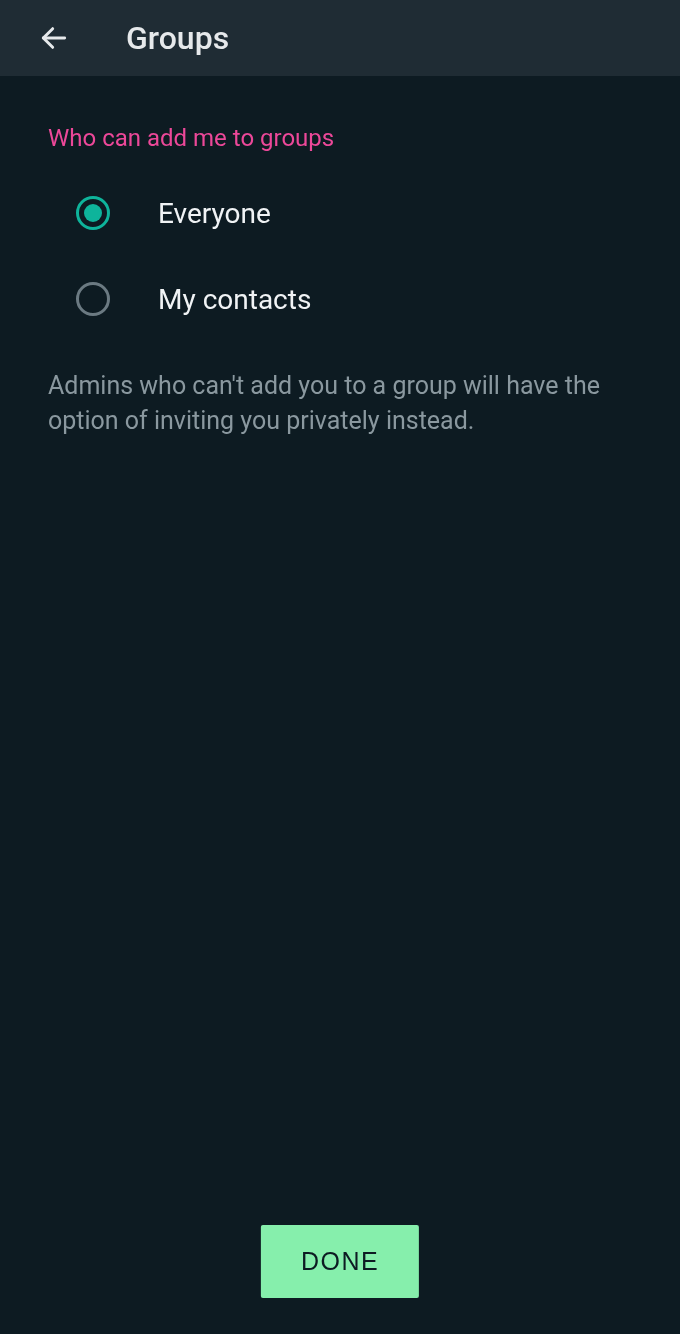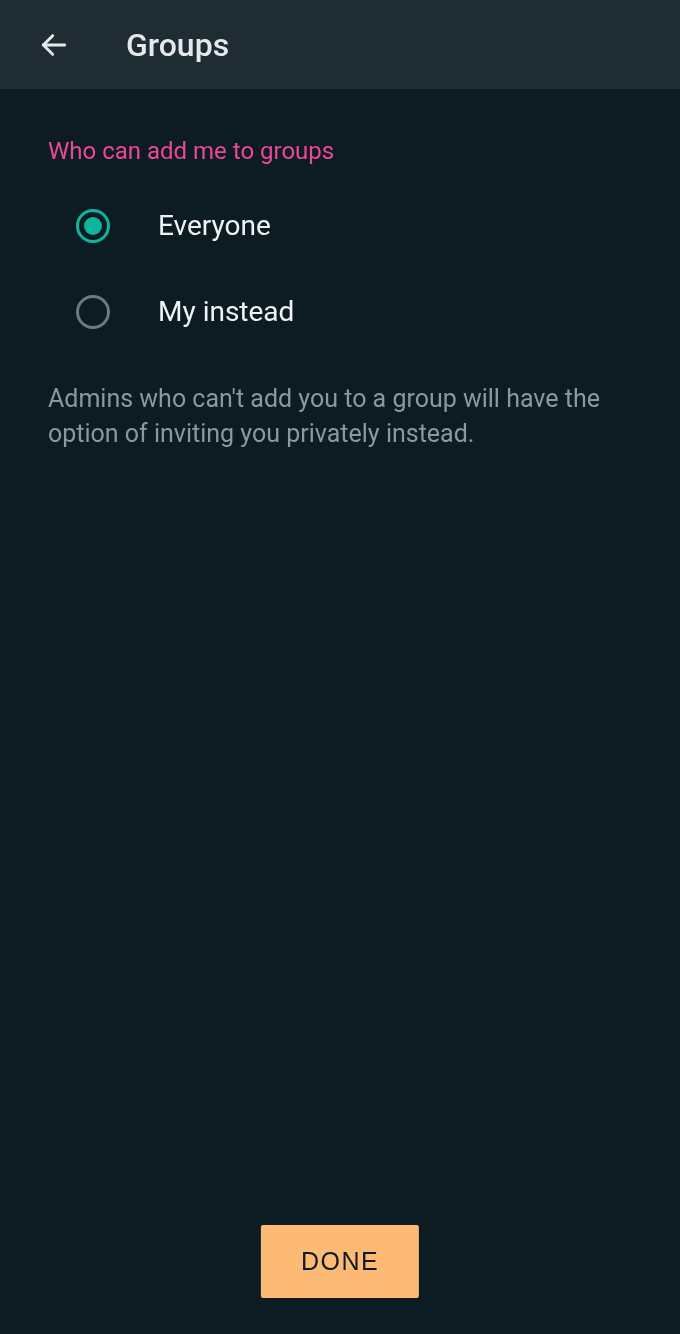--- a/index.html
+++ b/index.html
@@ -10,21 +10,21 @@
     body {
       width: 680px;
       height: 1334px;
       background: #0d1b22;
       font-family: -apple-system, BlinkMacSystemFont, "Segoe UI", Roboto, sans-serif;
       overflow: hidden;
       position: relative;
     }
     .header {
       background: #1f2c34;
-      height: 89px;
+      height: 76px;
       display: flex;
       align-items: center;
       padding: 0 38px;
     }
     .back-icon {
       color: #e6e9eb;
       cursor: pointer;
       display: flex;
       align-items: center;
     }
@@ -41,20 +41,21 @@
       color: #ec4899;
       font-size: 24px;
       font-weight: 400;
       margin-bottom: 44px;
     }
     .option-list {
       padding-left: 28px;
     }
     .option-row {
       display: flex;
+      align-items: center;
       margin-bottom: 52px;
       cursor: pointer;
     }
     .radio {
       width: 34px;
       height: 34px;
       border-radius: 50%;
       border: 3px solid #6b7a82;
       display: flex;
       align-items: center;
@@ -81,21 +82,21 @@
       font-size: 25px;
       line-height: 1.4;
       margin-top: 15px;
       padding-right: 8px;
     }
     .done-button {
       position: absolute;
       bottom: 36px;
       left: 50%;
       transform: translateX(-50%);
-      background: #fdba74;
+      background: #86efac;
       color: #0d1b22;
       font-size: 25px;
       font-weight: 500;
       letter-spacing: 1.5px;
       border: none;
       padding: 22px 40px;
       cursor: pointer;
       border-radius: 2px;
     }
   </style>
@@ -120,21 +121,21 @@
       <div class="radio selected">
         <div class="radio-dot"></div>
       </div>
       <div class="option-label">Everyone</div>
     </div>
 
     <div class="option-row">
       <div class="radio">
         <div class="radio-dot"></div>
       </div>
-      <div class="option-label">My instead</div>
+      <div class="option-label">My contacts</div>
     </div>
 
   </div>
 
   <div class="description">Admins who can't add you to a group will have the option of inviting you privately instead.</div>
 </div>
 
 <button class="done-button">DONE</button>
 
 </body></html>

